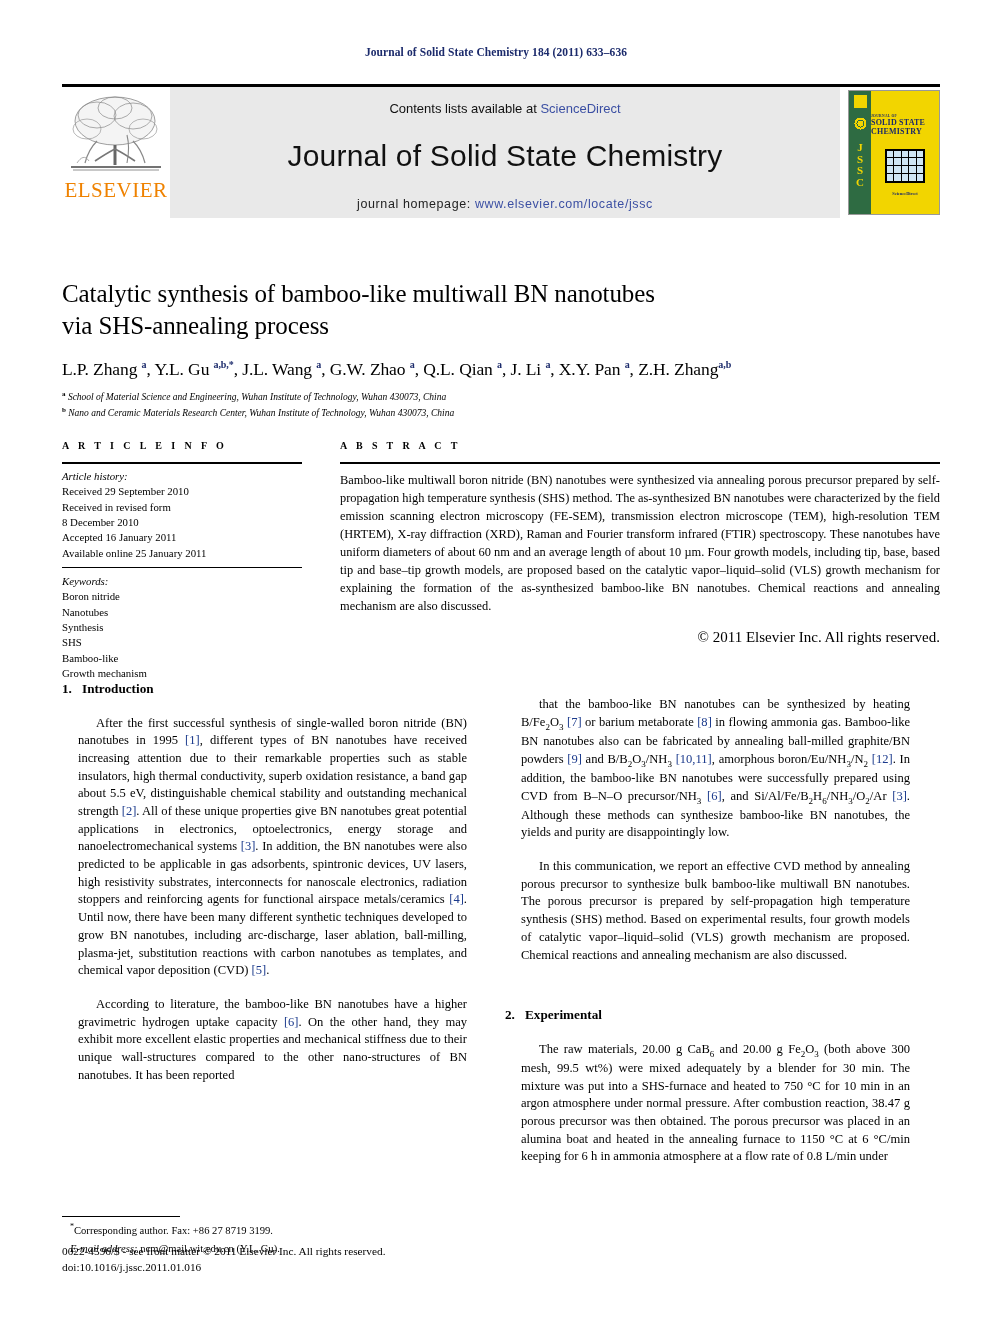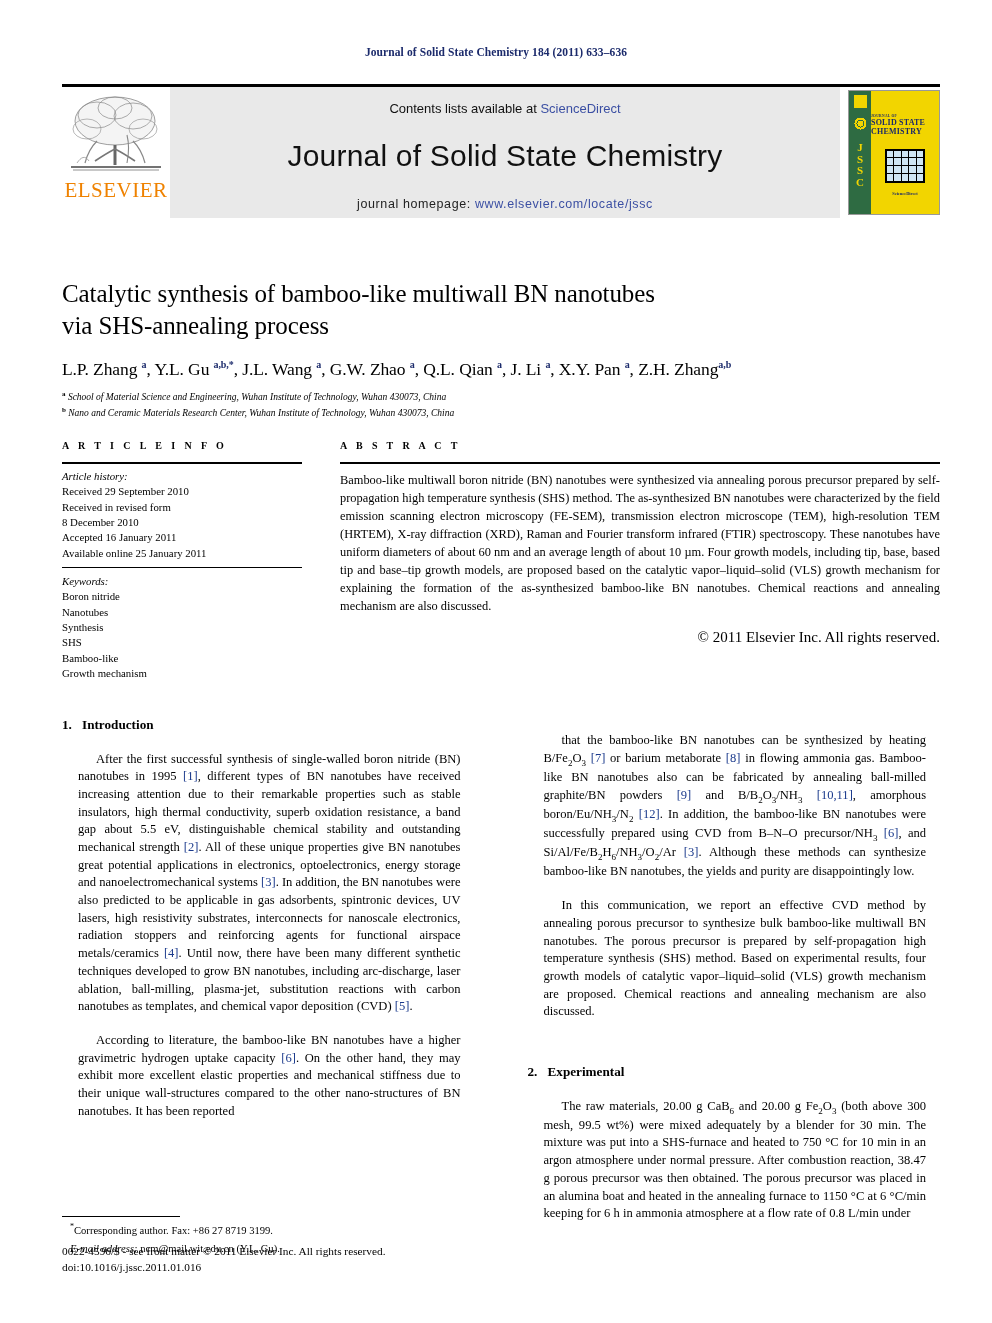--- a/index.html
+++ b/index.html
@@ -264,25 +264,25 @@
     font-family: "Liberation Serif", serif;
     font-size: 15px;
     text-align: right;
     margin-top: 13px;
   }
 
   
   .body-cols {
     position: absolute;
     left: 62px;
-    top: 716px;
+    top: 680px;
     width: 880px;
     height: 470px;
     display: flex;
-    gap: 51px;
+    gap: 22px;
   }
   .col {
     width: 421px;
     font-family: "Liberation Serif", serif;
     font-size: 12.55px;
     line-height: 1.41;
     text-align: justify;
     color: #000;
   }
   .col h2 {

